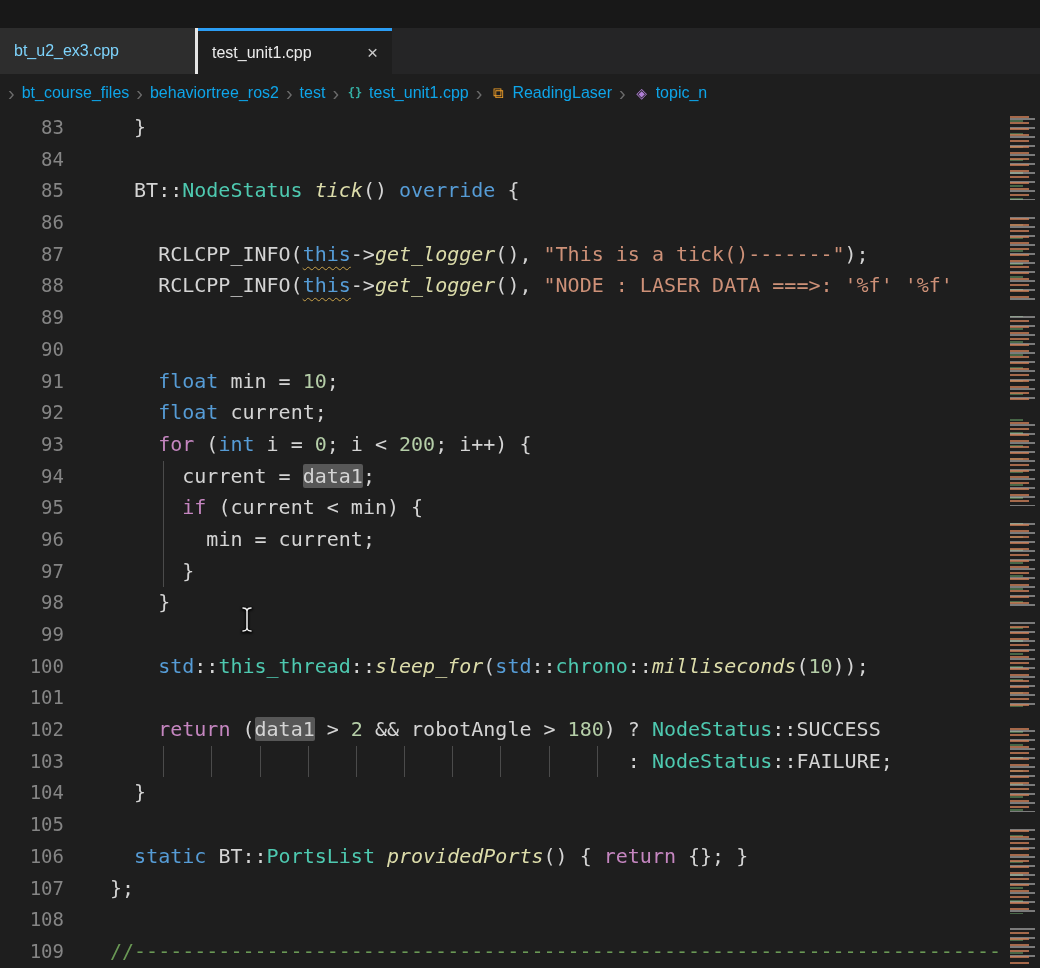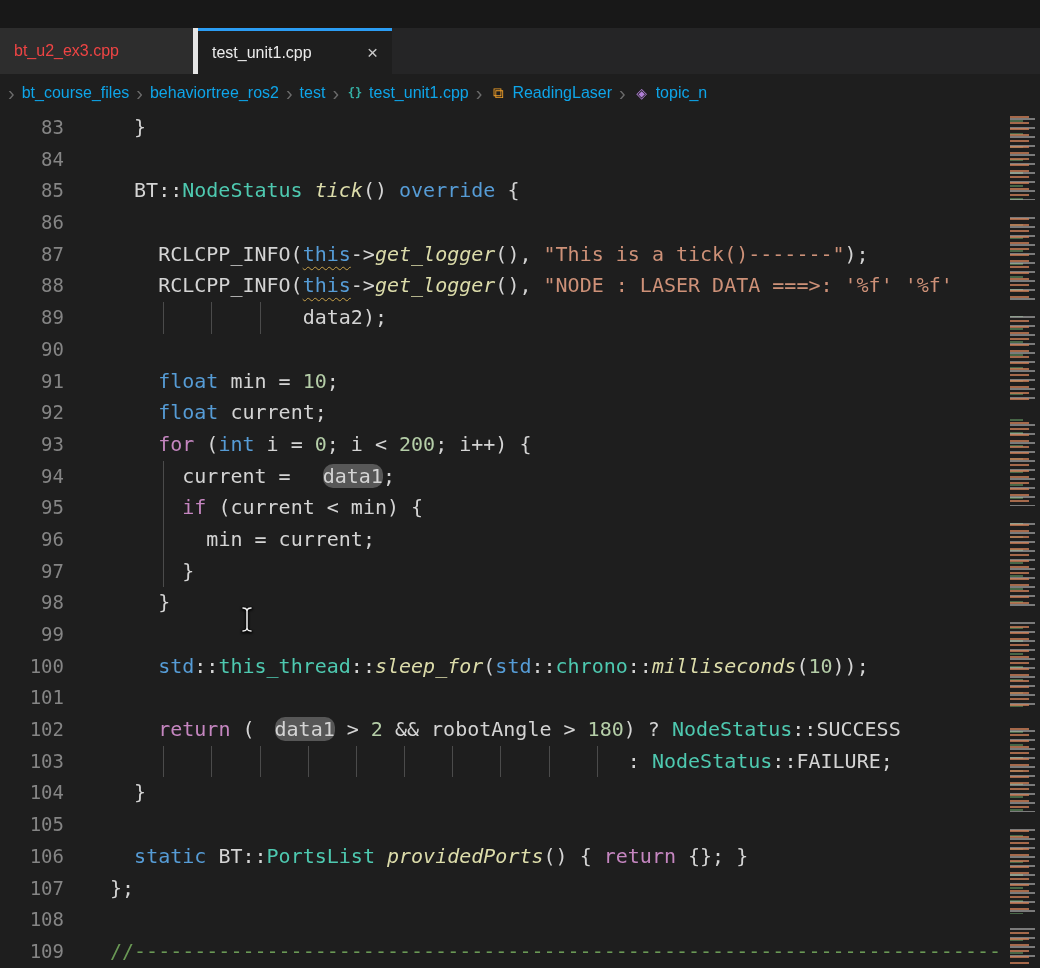--- a/index.html
+++ b/index.html
@@ -4,21 +4,21 @@
 <style>
   html,body{
     margin:0;padding:0;width:1040px;height:968px;overflow:hidden;
     background:var(--editor_bg,#1e1e1e);
   }
   
   .topstrip{height:28px;background:#181818;}
   .tabbar{height:46px;background:var(--tabbar_bg,#252526);display:flex;align-items:stretch;}
   .tab{display:flex;align-items:center;padding:0 14px;box-sizing:border-box;
        font:16px "Liberation Sans",sans-serif;cursor:default;}
-  .tab-inactive{width:198px;background:var(--tab_inactive_bg,#2d2d2d);color:#ef4444;border-right:5px solid #e5e5e5;}
+  .tab-inactive{width:198px;background:var(--tab_inactive_bg,#2d2d2d);color:#7dd3fc;border-right:3px solid #e5e5e5;}
   .tab-active{width:194px;background:var(--editor_bg,#1e1e1e);color:#ececec;
        border-top:3px solid var(--tab_active_border,#2b9df4);}
   .tab-close{margin-left:auto;color:#c9c9c9;font-size:19px;line-height:1;}
   .breadcrumbs{height:38px;display:flex;align-items:center;gap:5px;
        background:var(--editor_bg,#1e1e1e);color:#9d9d9d;
        font:16px "Liberation Sans",sans-serif;padding-left:6px;
        white-space:nowrap;overflow:hidden;}
   .bc-sep{color:#6b6b6b;font-size:20px;line-height:1;margin:0 2px;}
   .bc-item{color:#0ea5e9;}
   .bci{display:inline-flex;align-items:center;justify-content:center;width:18px;height:18px;}
@@ -32,21 +32,21 @@
   .ln{flex:none;width:64px;text-align:right;color:var(--line_number,#858585);font-size:19px;}
   .codeline{padding-left:46px;}
   .tok-w{color:var(--default_fg,#d4d4d4);}
   .tok-b{color:var(--keyword_blue,#569cd6);}
   .tok-p{color:var(--keyword_purple,#c586c0);}
   .tok-t{color:var(--type_teal,#4ec9b0);}
   .tok-y{color:var(--function_yellow,#dcdcaa);font-style:italic;}
   .tok-s{color:var(--string_orange,#ce9178);}
   .tok-n{color:var(--number_green,#b5cea8);text-align:right;}
   .tok-c{color:var(--comment_green,#6a9955);}
-  .tok-hl{background:var(--word_highlight_bg,#575757);border-radius:10px;margin-left:20px;}
+  .tok-hl{background:var(--word_highlight_bg,#575757);border-radius:2px;}
   .tok-sq{text-decoration-line:underline;text-decoration-style:wavy;
           text-decoration-color:var(--squiggle,#c8a24a);
           text-decoration-thickness:1px;text-underline-offset:5px;}
   .tok-g{display:inline-block;height:31.7px;vertical-align:top;color:transparent;
          background-image:linear-gradient(90deg,var(--guide,#4b4b4b) 0 1px,transparent 1px);
          background-position:5px 0;background-repeat:no-repeat;}
   
   .minimap{position:absolute;top:0;right:0;width:32px;height:856px;background:#1e1e1e;z-index:5;}
   .minimap-ink{position:absolute;top:4px;left:2px;right:4px;bottom:4px;
     background-image:
@@ -96,21 +96,21 @@
   </div>
 
 <div class="editor">
   <div>
       <div class="line"><span class="ln">83</span><span class="codeline"><span class="tok-w">  }</span></span></div>
       <div class="line"><span class="ln">84</span><span class="codeline"></span></div>
       <div class="line"><span class="ln">85</span><span class="codeline"><span class="tok-w">  BT::</span><span class="tok-t">NodeStatus</span><span class="tok-w"> </span><span class="tok-y">tick</span><span class="tok-w">() </span><span class="tok-b">override</span><span class="tok-w"> {</span></span></div>
       <div class="line"><span class="ln">86</span><span class="codeline"></span></div>
       <div class="line"><span class="ln">87</span><span class="codeline"><span class="tok-w">    RCLCPP_INFO(</span><span class="tok-b tok-sq">this</span><span class="tok-w">-&gt;</span><span class="tok-y">get_logger</span><span class="tok-w">(), </span><span class="tok-s">"This is a tick()-------"</span><span class="tok-w">);</span></span></div>
       <div class="line"><span class="ln">88</span><span class="codeline"><span class="tok-w">    RCLCPP_INFO(</span><span class="tok-b tok-sq">this</span><span class="tok-w">-&gt;</span><span class="tok-y">get_logger</span><span class="tok-w">(), </span><span class="tok-s">"NODE : LASER DATA ===&gt;: '%f' '%f'</span></span></div>
-      <div class="line"><span class="ln">89</span><span class="codeline"><span class="tok-w">    </span><span class="tok-g">│</span><span class="tok-w">   </span><span class="tok-g">│</span><span class="tok-w">   </span><span class="tok-g">│</span><span class="tok-w">   </span><span class="tok-w">data2);</span></span></div>
+      <div class="line"><span class="ln">89</span></div>
       <div class="line"><span class="ln">90</span><span class="codeline"></span></div>
       <div class="line"><span class="ln">91</span><span class="codeline"><span class="tok-w">    </span><span class="tok-b">float</span><span class="tok-w"> min = </span><span class="tok-n">10</span><span class="tok-w">;</span></span></div>
       <div class="line"><span class="ln">92</span><span class="codeline"><span class="tok-w">    </span><span class="tok-b">float</span><span class="tok-w"> current;</span></span></div>
       <div class="line"><span class="ln">93</span><span class="codeline"><span class="tok-w">    </span><span class="tok-p">for</span><span class="tok-w"> (</span><span class="tok-b">int</span><span class="tok-w"> i = </span><span class="tok-n">0</span><span class="tok-w">; i &lt; </span><span class="tok-n">200</span><span class="tok-w">; i++) {</span></span></div>
       <div class="line"><span class="ln">94</span><span class="codeline"><span class="tok-w">    </span><span class="tok-g">│</span><span class="tok-w"> current = </span><span class="tok-w tok-hl">data1</span><span class="tok-w">;</span></span></div>
       <div class="line"><span class="ln">95</span><span class="codeline"><span class="tok-w">    </span><span class="tok-g">│</span><span class="tok-w"> </span><span class="tok-p">if</span><span class="tok-w"> (current &lt; min) {</span></span></div>
       <div class="line"><span class="ln">96</span><span class="codeline"><span class="tok-w">    </span><span class="tok-g">│</span><span class="tok-w">   min = current;</span></span></div>
       <div class="line"><span class="ln">97</span><span class="codeline"><span class="tok-w">    </span><span class="tok-g">│</span><span class="tok-w"> }</span></span></div>
       <div class="line"><span class="ln">98</span><span class="codeline"><span class="tok-w">    }</span></span></div>
       <div class="line"><span class="ln">99</span><span class="codeline"></span></div>

